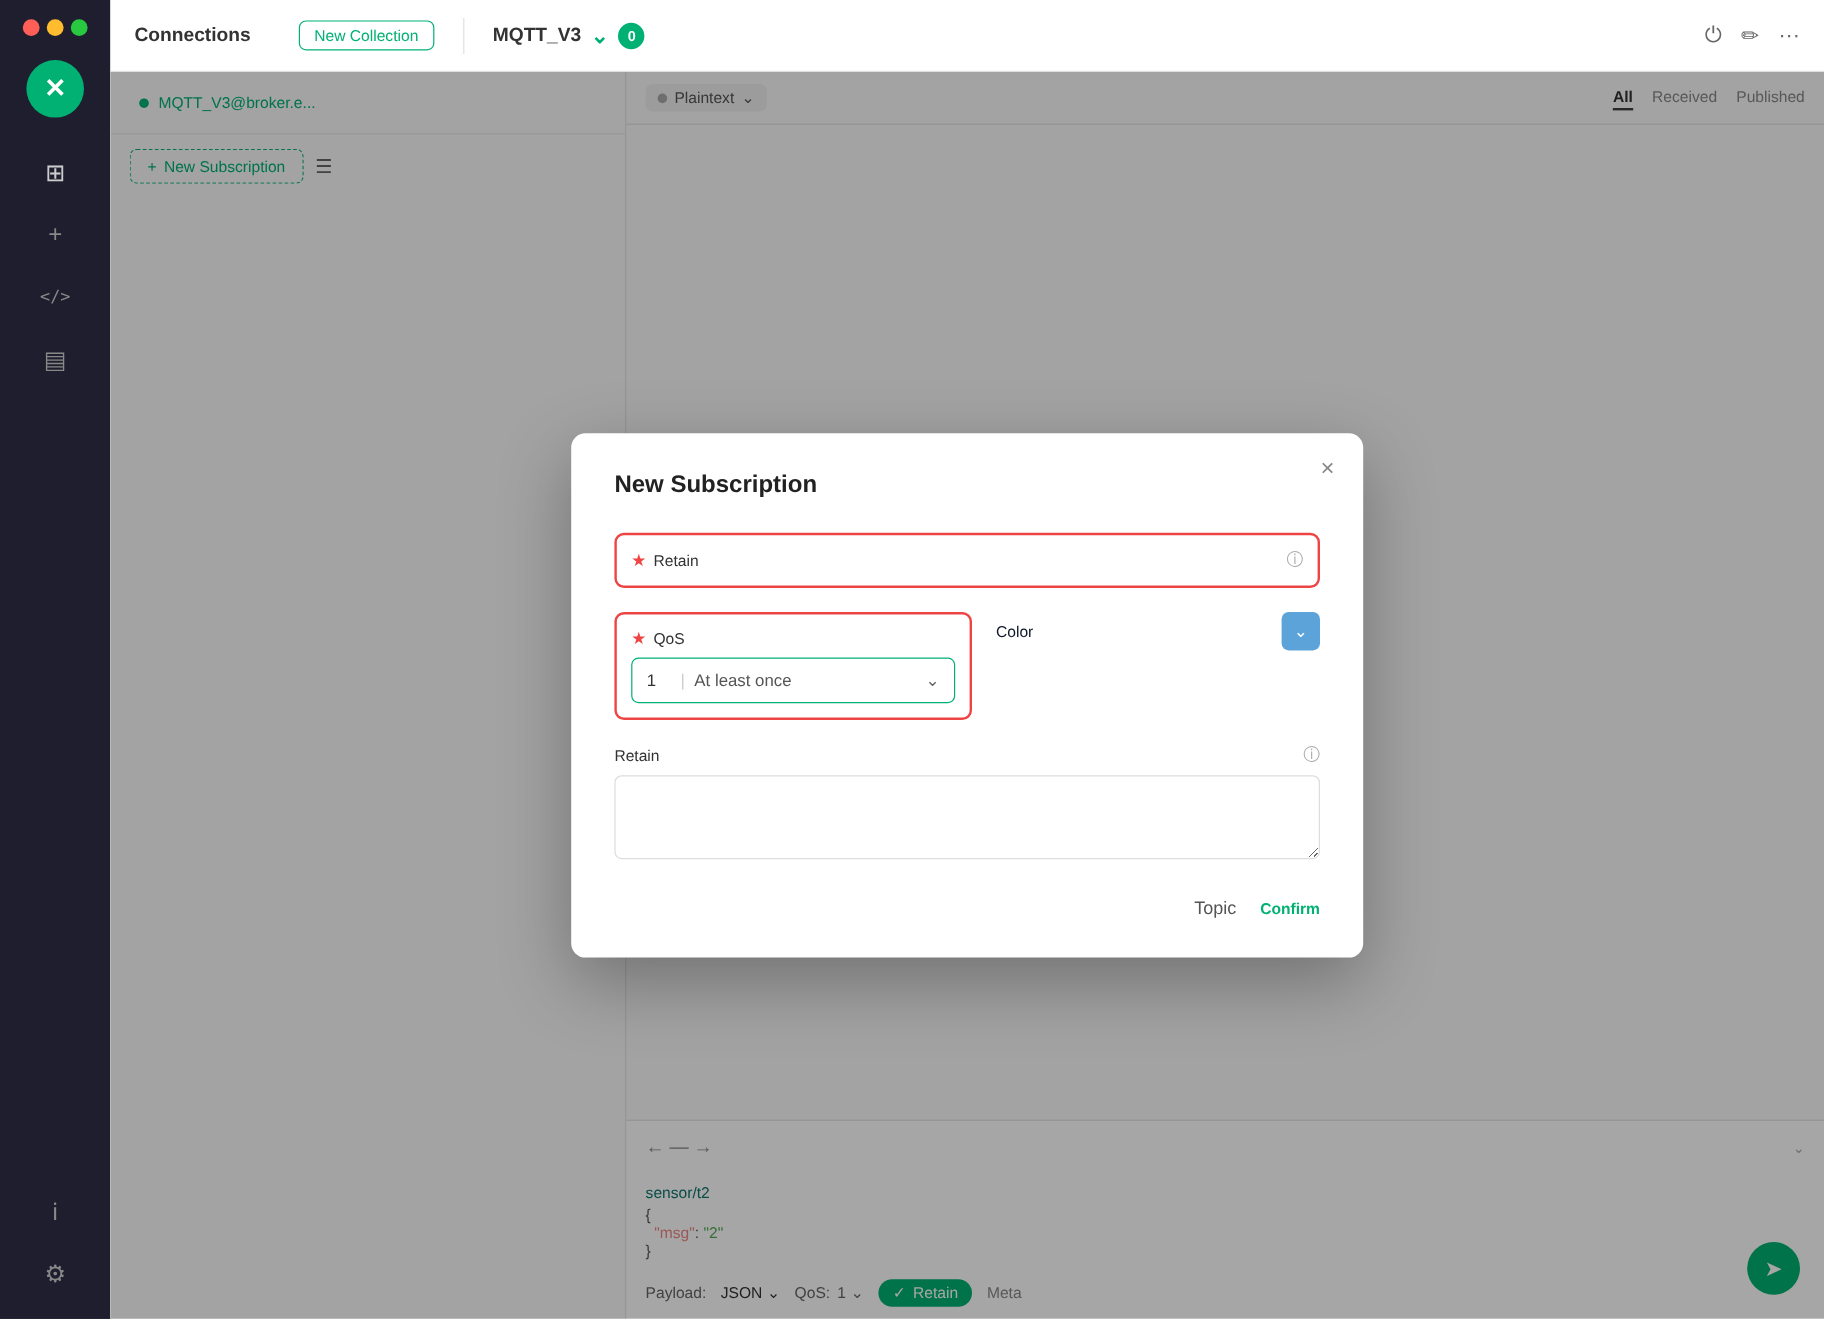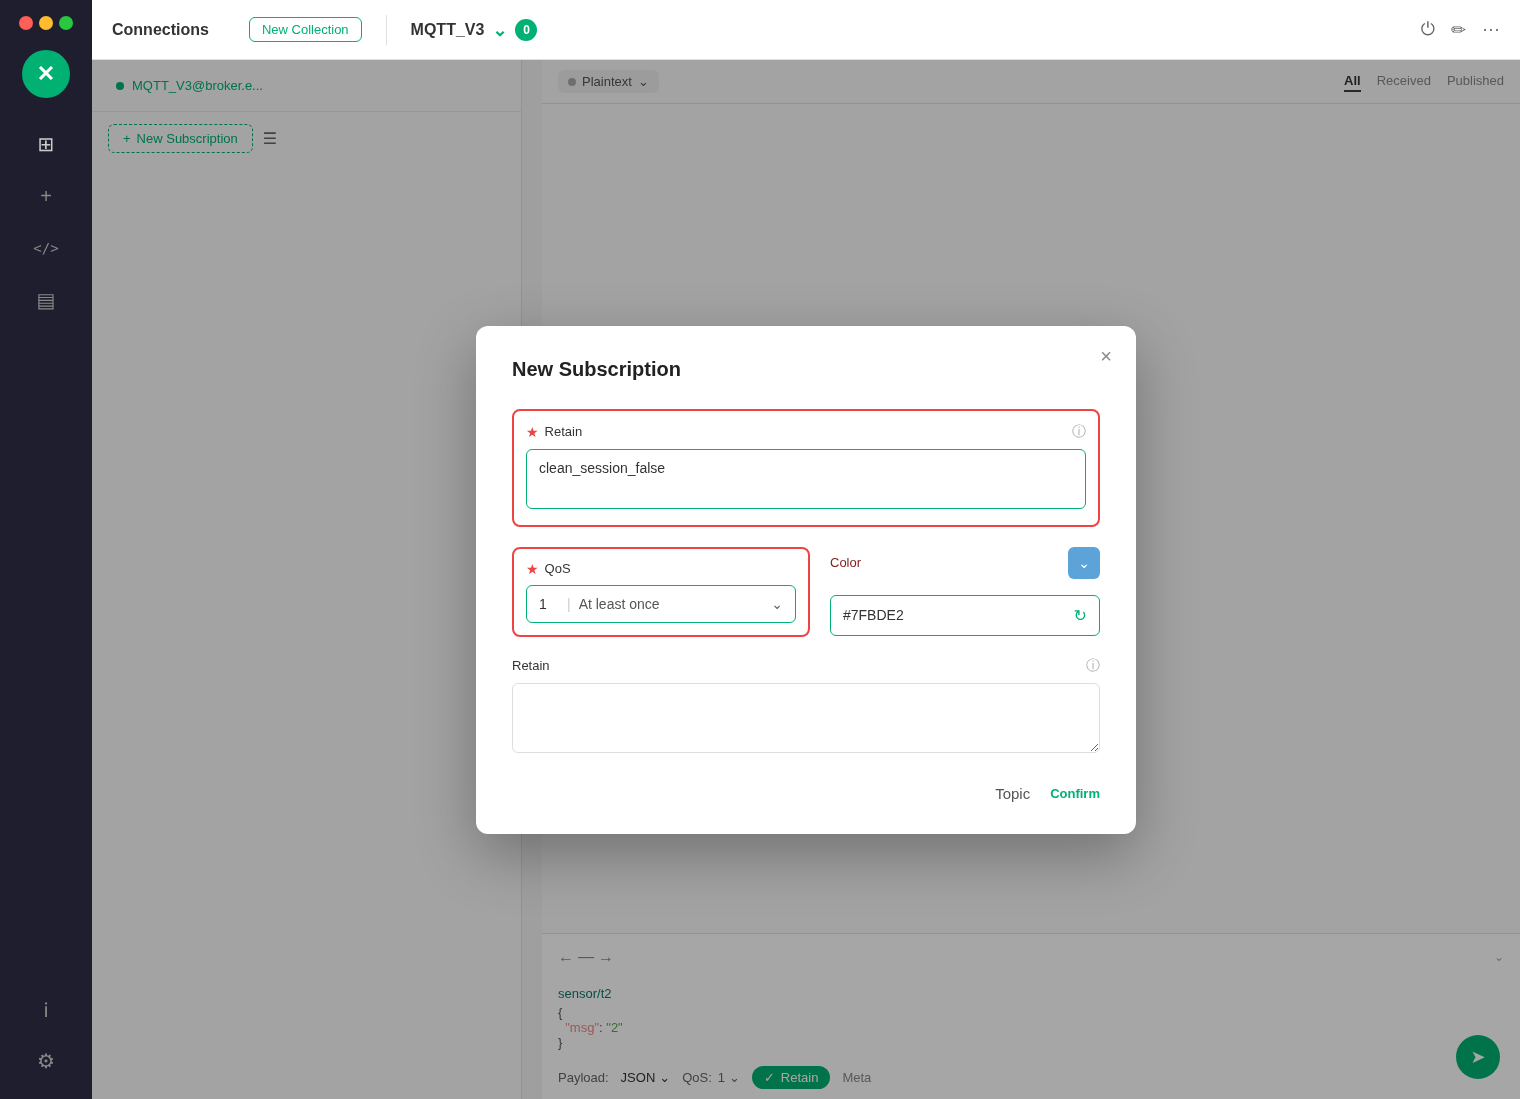--- a/index.html
+++ b/index.html
@@ -94,21 +94,20 @@
     .topbar-right-icon {
       color: #666; font-size: 18px; cursor: pointer;
     }
 
     
     .content {
       flex: 1;
       display: flex;
       background: #f5f5f5;
       position: relative;
-      gap: 20px;
     }
 
     
     .left-panel {
       width: 430px;
       background: #fafafa;
       border-right: 1px solid #e0e0e0;
       display: flex;
       flex-direction: column;
     }
@@ -255,21 +254,21 @@
       border: 1.5px solid #00b173; border-radius: 6px;
       padding: 10px 12px; font-size: 14px; color: #333;
       cursor: pointer; background: white;
     }
     .qos-num { color: #333; font-weight: 500; min-width: 20px; }
     .qos-sep { color: #ccc; }
     .qos-text { flex: 1; color: #555; }
     .qos-chevron { color: #666; }
 
     .color-group { flex: 1; display: flex; flex-direction: column; gap: 8px; }
-    .color-label { font-size: 13px; font-weight: 500; color: #7f1d1d; }
+    .color-label { font-size: 13px; font-weight: 500; color: #0f172a; }
     .color-select-btn {
       width: 32px; height: 32px; background: #5ba3d9; border-radius: 6px;
       border: none; cursor: pointer; display: flex; align-items: center; justify-content: center;
     }
     .color-select-btn span { color: white; font-size: 14px; }
 
     .color-value-row {
       display: flex; align-items: center; gap: 8px;
       border: 1.5px solid #00b173; border-radius: 6px;
       padding: 10px 12px; font-size: 14px; color: #333;
@@ -432,21 +431,20 @@
       <div class="modal">
         <h2 class="modal-title">New Subscription</h2>
         <button class="modal-close">×</button>
 
         <div class="topic-section">
           <div class="form-label">
             <span class="required">★</span>
             <span>Retain</span>
             <span style="margin-left:auto;" class="info-icon">ⓘ</span>
           </div>
-          <textarea class="form-input topic-input" style="width: 100%; margin-top: 8px; height: 56px;">clean_session_false</textarea>
         </div>
 
         <div class="qos-color-row">
 
           <div class="qos-section" style="flex:1;">
             <div class="form-label">
               <span class="required">★</span>
               <span>QoS</span>
             </div>
             <div class="qos-dropdown" style="margin-top:8px;">
@@ -457,24 +455,20 @@
             </div>
           </div>
 
           <div class="color-group">
             <div class="color-header-row">
               <span class="color-label">Color</span>
               <button class="color-select-btn">
                 <span>⌄</span>
               </button>
             </div>
-            <div class="color-value-row">
-              <span class="color-value-text">#7FBDE2</span>
-              <span class="color-refresh">↻</span>
-            </div>
           </div>
         </div>
 
         <div class="alias-section">
           <div class="form-label" style="margin-bottom:8px;">
             <span>Retain</span>
             <span style="margin-left:auto;" class="info-icon">ⓘ</span>
           </div>
           <textarea class="alias-textarea" style=""></textarea>
         </div>

